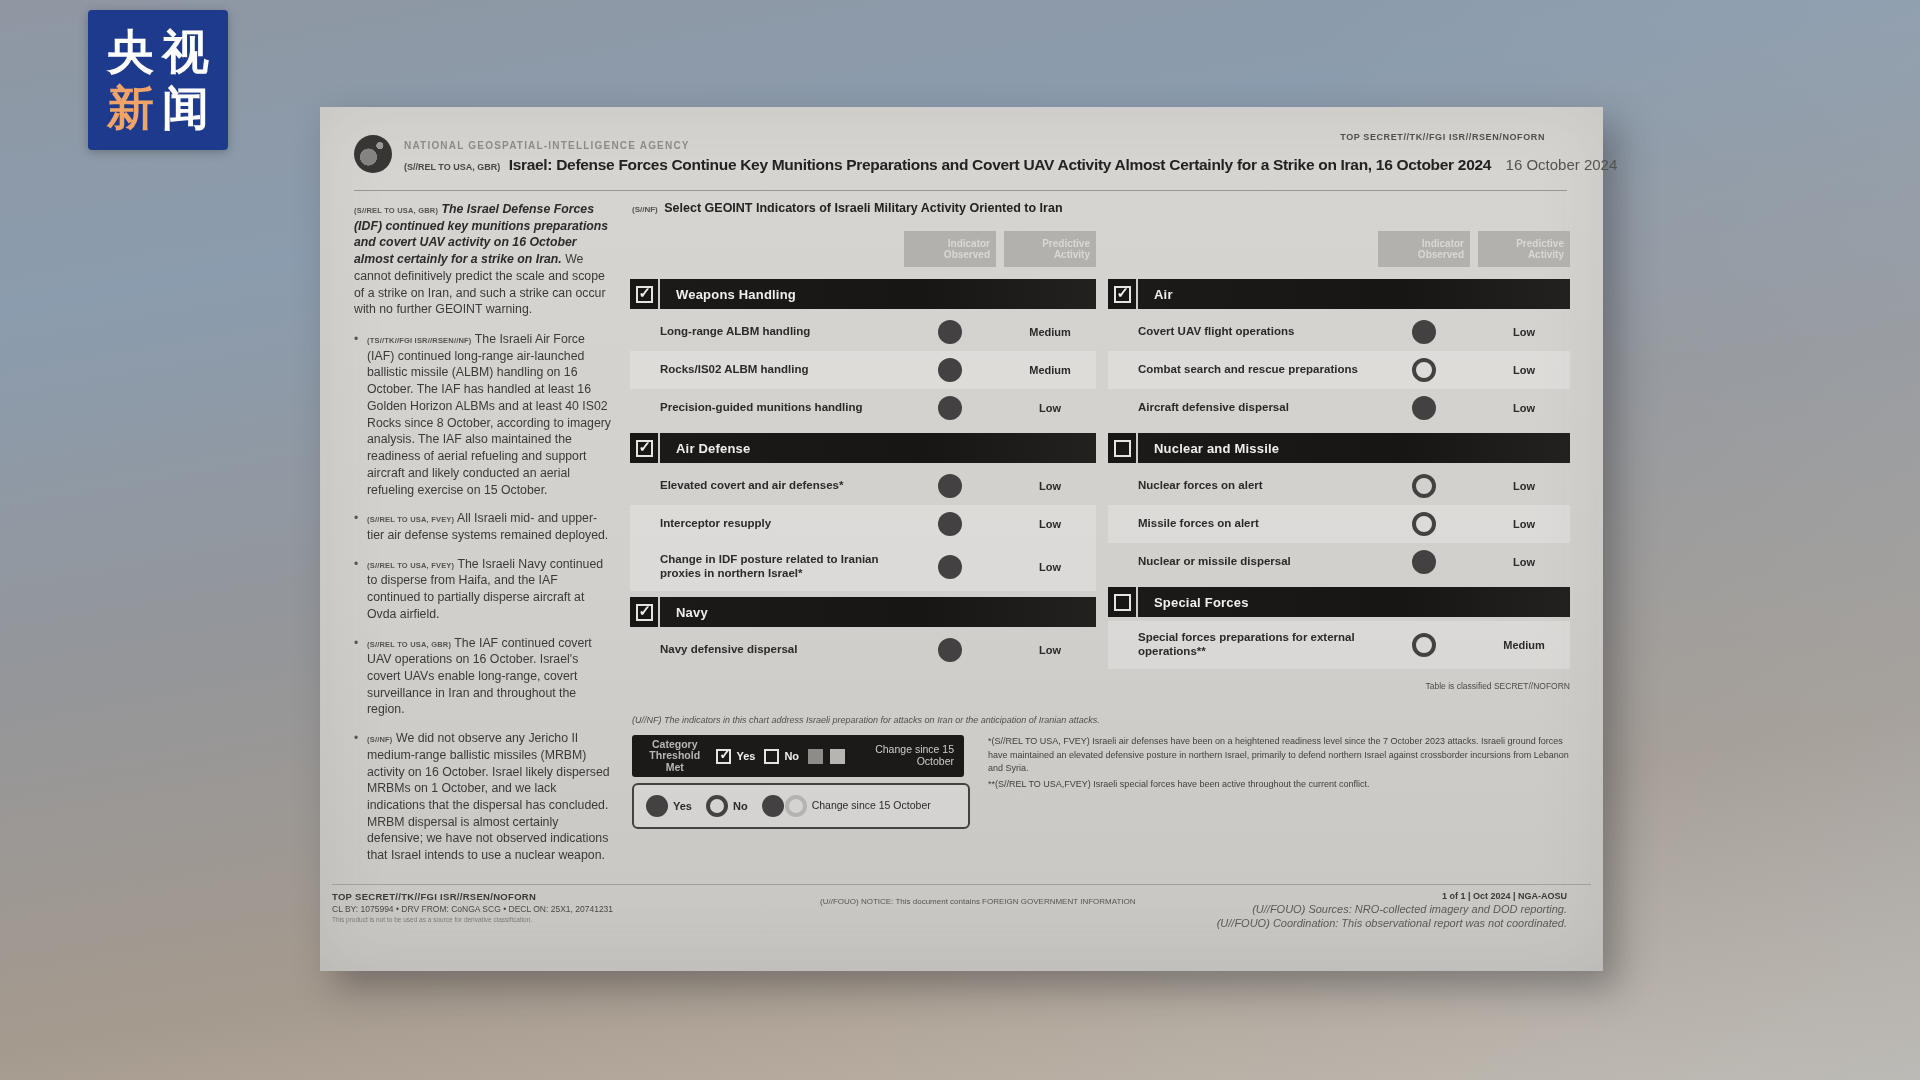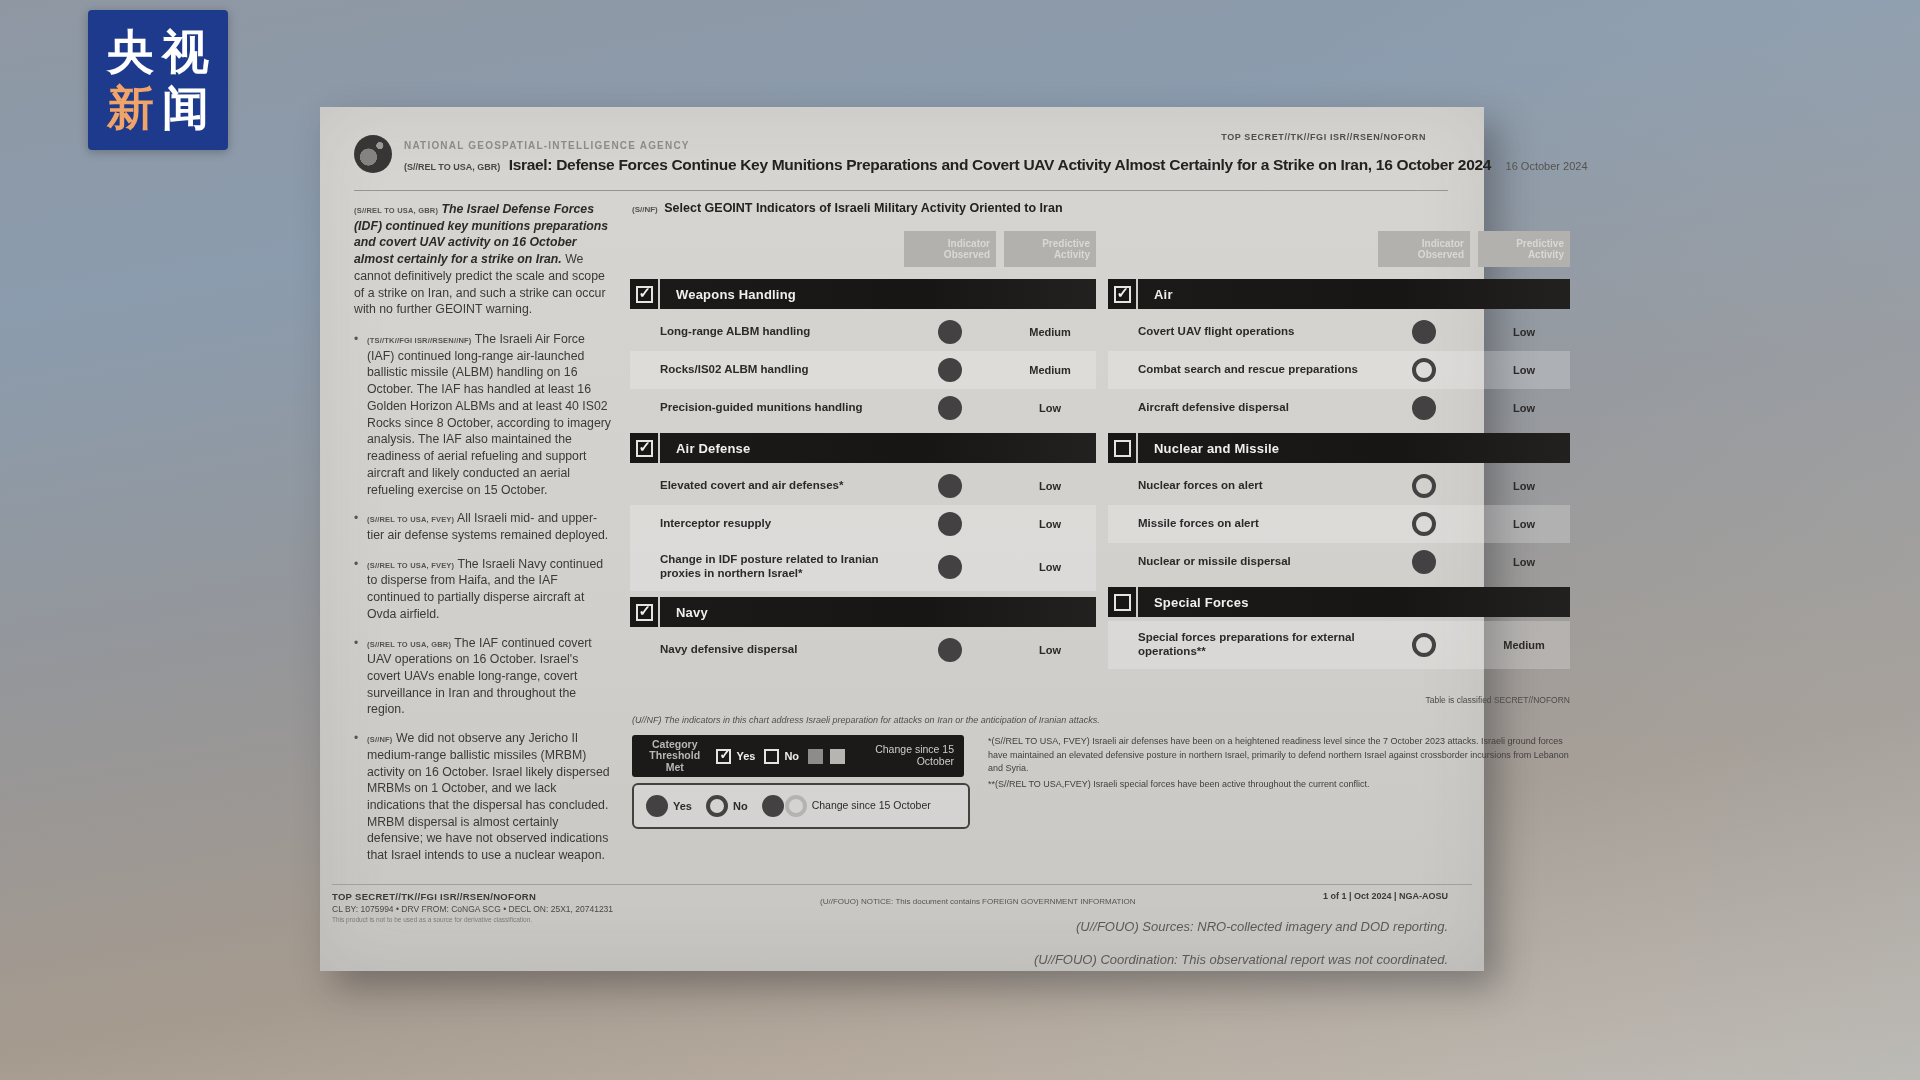--- a/index.html
+++ b/index.html
@@ -21,21 +21,21 @@
   }
   .cctv-row { display:flex; gap:8px; }
   .cctv-row span {
     color:#ffffff; font-size:47px; font-weight:700; line-height:1.1;
     font-family:"Liberation Sans", sans-serif;
   }
   .cctv-row span.accent { color:#f0a469; }
 
   
   .paper {
-    position:absolute; left:320px; top:107px; width:1164px; height:864px;
+    position:absolute; left:320px; top:107px; width:1283px; height:864px;
     background:linear-gradient(180deg, #d7d5d2 0%, #d2d0cd 55%, #c8c6c3 100%);
     box-shadow: 14px 16px 34px rgba(40,40,45,.38), inset 0 0 70px rgba(70,65,60,.10);
     color:#2e2d2c;
   }
 
   .topclass {
     position:absolute; top:25px; right:58px;
     font-size:9px; font-weight:700; letter-spacing:.6px; color:#504e4c;
   }
 
@@ -47,21 +47,21 @@
     background:
       radial-gradient(circle at 68% 28%, #9a9896 0 9%, rgba(0,0,0,0) 10%),
       radial-gradient(circle at 38% 58%, #858381 0 26%, rgba(0,0,0,0) 27%),
       radial-gradient(circle at 50% 50%, #383635 0 70%, #2c2a29 100%);
     flex:0 0 auto;
   }
   .agency { font-size:10px; font-weight:700; letter-spacing:1.2px; color:#8d8b88; margin-top:5px; }
   .title-line { margin-top:5px; white-space:nowrap; }
   .cls-small { font-size:9px; font-weight:700; color:#4a4846; margin-right:4px; }
   .doc-title { font-size:15.5px; font-weight:700; letter-spacing:-0.3px; color:#232221; }
-  .doc-date { font-size:11px; color:#55534f; margin-left:10px; }
+  .doc-date { font-size:15px; color:#55534f; margin-left:10px; }
   .head-rule { position:absolute; left:34px; right:36px; top:83px; height:1px; background:#979592; }
 
   
   .leftcol { position:absolute; left:34px; top:94px; width:258px; font-size:12.3px; line-height:1.36; color:#3b3a38; }
   .leftcol .cls { font-size:7.5px; font-weight:700; color:#55534f; letter-spacing:.2px; }
   .summary { margin-bottom:13px; }
   .summary .lead { font-weight:700; font-style:italic; color:#2c2b2a; }
   .bullet { position:relative; padding-left:13px; margin-bottom:12px; }
   .bullet::before { content:"•"; position:absolute; left:0; top:0; color:#555; font-size:12px; }
 
@@ -100,21 +100,21 @@
   .trow { display:grid; grid-template-columns:1fr 92px 92px; column-gap:8px; align-items:center; min-height:38px; padding-left:30px; }
   .trow.tall { min-height:48px; }
   .trow.alt { background:rgba(255,255,255,.22); }
   .rlabel { font-size:11.5px; font-weight:700; color:#2b2a29; line-height:1.2; padding-right:6px; }
   .dotcell { display:flex; align-items:center; justify-content:center; }
   .dot { width:24px; height:24px; border-radius:50%; }
   .dot.filled { background:#434142; }
   .dot.open { border:4.5px solid #434142; background:transparent; }
   .act { font-size:11px; font-weight:700; color:#2b2a29; text-align:center; }
 
-  .table-classnote { align-self:flex-end; margin-top:26px; font-size:8.5px; color:#4c4a48; }
+  .table-classnote { align-self:flex-end; margin-top:12px; font-size:8.5px; color:#4c4a48; }
 
   
   .chart-note { position:absolute; left:312px; top:608px; font-size:9px; font-style:italic; color:#504e4c; white-space:nowrap; }
 
   .legend-dark {
     position:absolute; left:312px; top:628px; width:332px; height:42px;
     background:#1b1a19; border-radius:3px; color:#cfcdc9;
     display:flex; align-items:center; padding:0 10px; gap:9px;
   }
   .legend-dark .cat { font-size:10.5px; font-weight:700; line-height:1.1; width:78px; text-align:center; color:#b9b7b4; }
@@ -142,21 +142,21 @@
 
   
   .foot-rule { position:absolute; left:12px; right:12px; top:777px; height:1px; background:#a2a09d; }
   .footer-left { position:absolute; left:12px; top:784px; }
   .fl1 { font-size:9.5px; font-weight:700; letter-spacing:.3px; color:#3a3937; }
   .fl2 { font-size:8.5px; color:#4a4846; margin-top:2px; }
   .fl3 { font-size:6.5px; color:#7b7976; margin-top:2px; }
   .footer-center { position:absolute; left:500px; top:790px; width:330px; font-size:8px; color:#575552; }
   .footer-right { position:absolute; right:36px; top:784px; text-align:right; }
   .fr1 { font-size:9px; font-weight:700; color:#3a3937; }
-  .fr2, .fr3 { font-size:13px; font-style:italic; color:#5b5956; margin-top:18px; }
+  .fr2, .fr3 { font-size:11px; font-style:italic; color:#5b5956; margin-top:2px; }
 </style>
 </head>
 <body>
 
 <div class="cctv-logo">
   <div class="cctv-row">
     <span>央</span>
       <span>视</span>
   </div>
   <div class="cctv-row">

